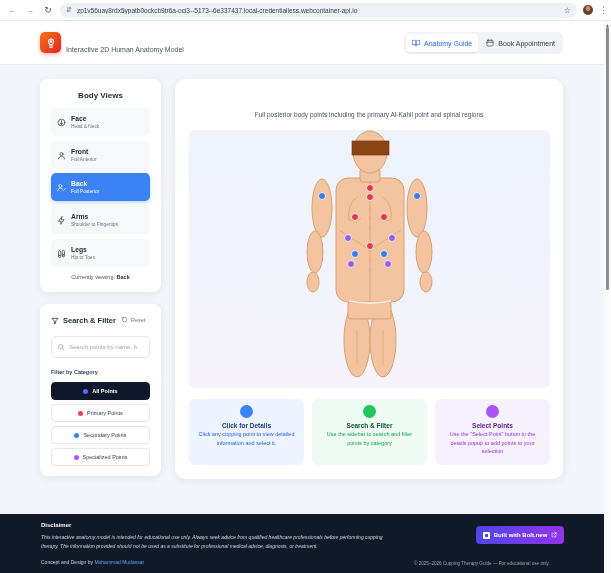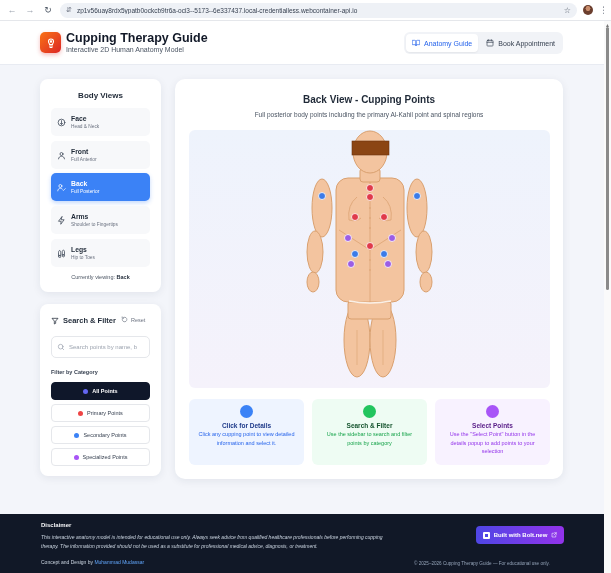--- a/index.html
+++ b/index.html
@@ -116,21 +116,20 @@
 
 <header class="app-header">
   <div class="logo">
     <svg viewBox="0 0 24 24" fill="none" stroke="#ffffff" stroke-width="2.2" stroke-linecap="round" stroke-linejoin="round">
       <path d="M7 9a5 5 0 0 1 10 0c0 3-2 4-2 6H9c0-2-2-3-2-6z"></path>
         <path d="M9 18h6"></path>
         <path d="M10 21h4"></path>
         <circle cx="12" cy="9" r="1.3" fill="#ffffff"></circle>
     </svg>
   </div>
-  <div class="app-title">Cupping Therapy Guide</div>
   <div class="app-subtitle">Interactive 2D Human Anatomy Model</div>
   <nav class="nav-tabs">
     <div class="nav-tab active">
       <svg viewBox="0 0 24 24" fill="none" stroke="#2563eb" stroke-width="2" stroke-linecap="round" stroke-linejoin="round">
           <path d="M2 4h6a4 4 0 0 1 4 4v12a3 3 0 0 0-3-3H2z"></path>
           <path d="M22 4h-6a4 4 0 0 0-4 4v12a3 3 0 0 1 3-3h7z"></path>
         </svg>
       <span>Anatomy Guide</span>
     </div>
     <div class="nav-tab">
@@ -259,21 +258,20 @@
     <span class="dot" style="background:#3b82f6"></span>
     <span>Secondary Points</span>
   </div>
   <div class="filter-btn" style="top:144px">
     <span class="dot" style="background:#a855f7"></span>
     <span>Specialized Points</span>
   </div>
 </section>
 
 <section class="card main-card">
-  <div class="main-title">Back View - Cupping Points</div>
   <div class="main-sub">Full posterior body points including the primary Al-Kahil point and spinal regions</div>
 
   <div class="canvas">
     <svg width="361" height="258" viewBox="0 0 361 258">
       <g fill="#f3c49f" stroke="#d9a06f" stroke-width="1">
 
         <ellipse cx="168" cy="210" rx="13" ry="37"></ellipse>
         <ellipse cx="194" cy="210" rx="13" ry="37"></ellipse>
 
         <rect x="159" y="171" width="43" height="18" rx="3"></rect>

